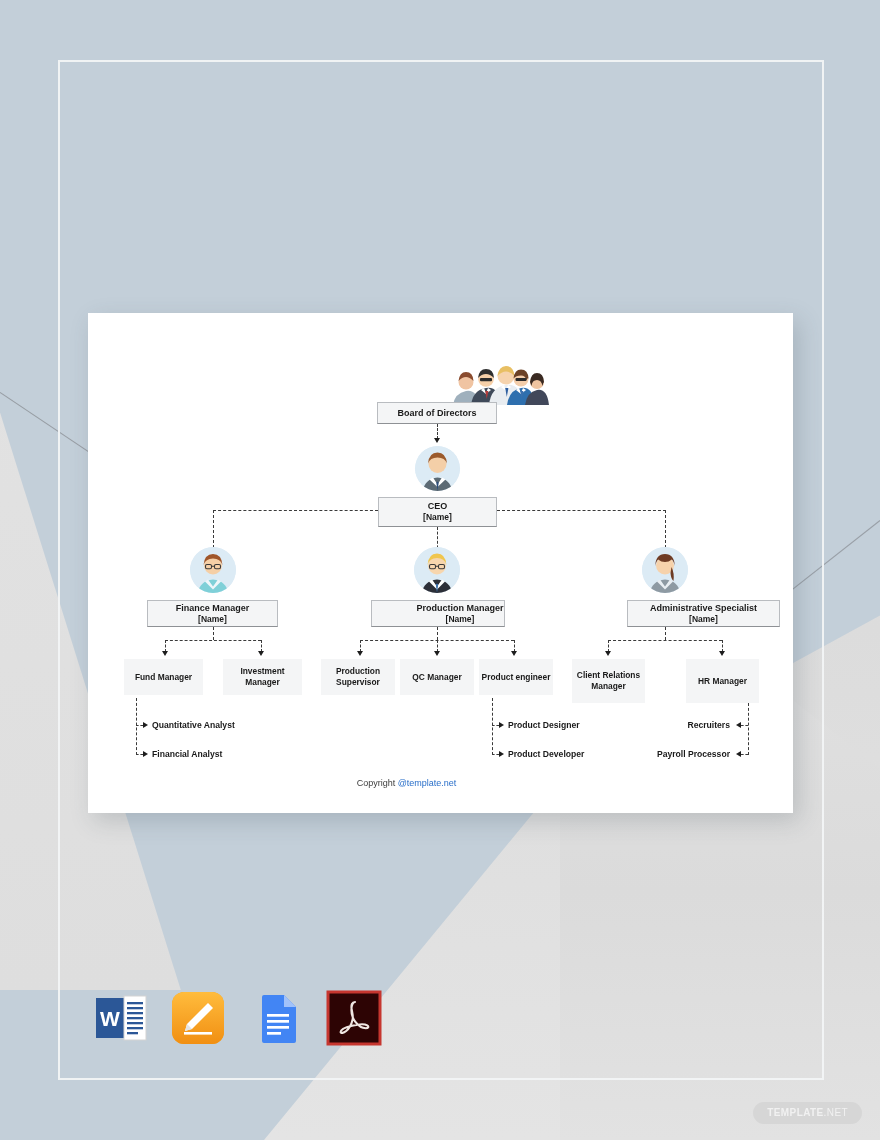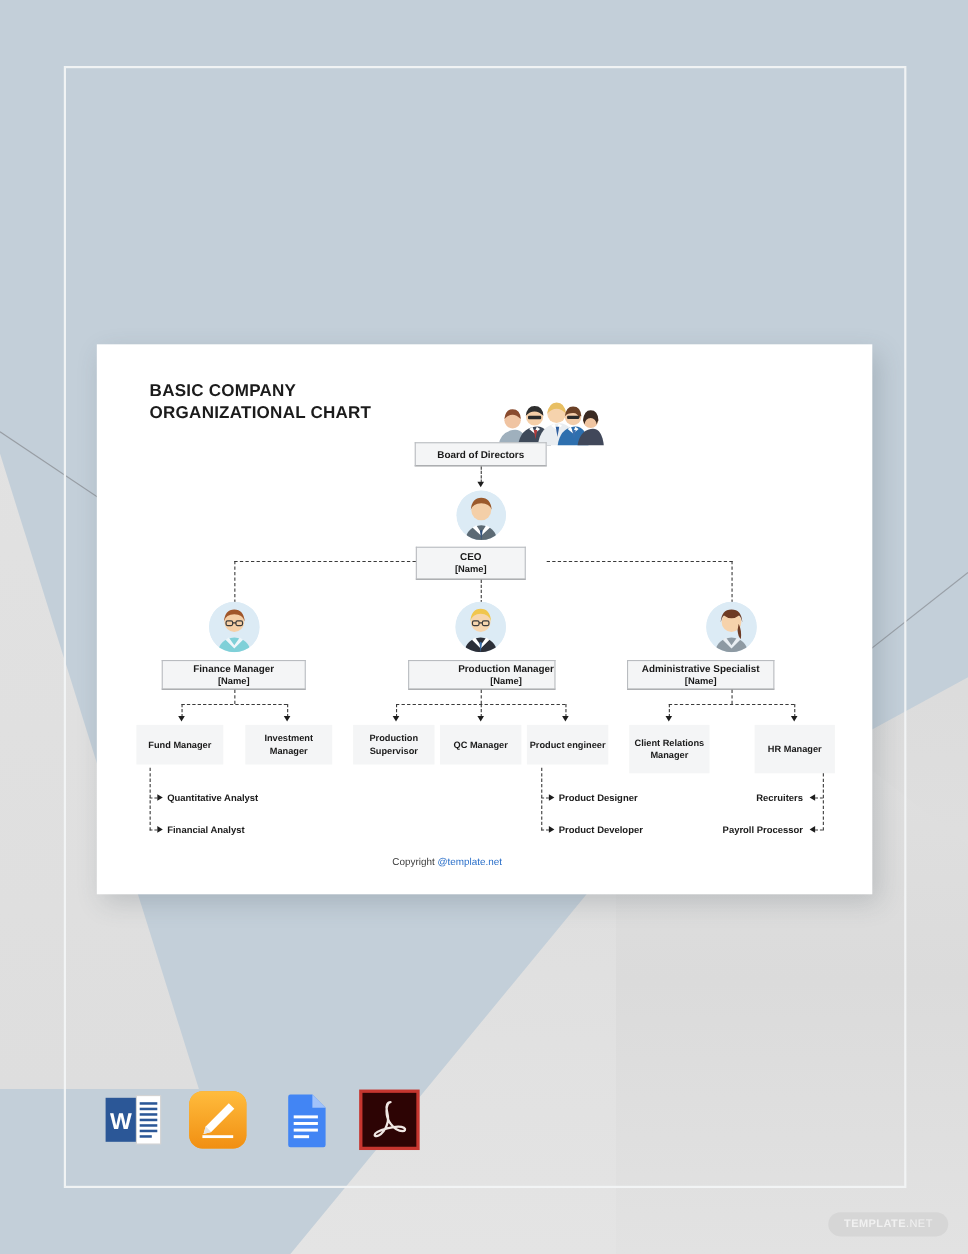--- a/index.html
+++ b/index.html
@@ -232,22 +232,20 @@
   <div id="bg-blue"></div>
   <div id="wedge-left"></div>
   <div id="hairline-left"></div>
   <div id="wedge-right"></div>
   <div id="hairline-right"></div>
 
   <div id="frame"></div>
 
   <div id="doc">
 
-    <div class="doc-title">BASIC COMPANY
-ORGANIZATIONAL CHART</div>
 
     <div id="chart">
 
       <div class="group-photo" style="left:363px; top:52px;">
         <svg width="98" height="40" viewBox="0 0 98 40">
 
           <path d="M2 40 q2-12 13-14 q11-2 13 14z" fill="#9fb0bd"></path>
           <path d="M20 40 q2-15 15-17 q13-2 15 17z" fill="#3f4a5a"></path>
           <path d="M38 40 q2-18 17-20 q15-2 17 20z" fill="#e9edf1"></path>
           <path d="M56 40 q2-15 14-17 q12-2 14 17z" fill="#2e6fae"></path>
@@ -286,21 +284,21 @@
         <svg width="45" height="45" viewBox="0 0 45 45">
           <circle cx="22.5" cy="22.5" r="22.5" fill="#dcebf5"></circle>
           <path d="M8 45 q1.5-12 14.5-13.5 q13 1.5 14.5 13.5z" fill="#5c6a74"></path>
           <path d="M18 31.5 l4.5 7 l4.5-7 l3.5 2 l-8 7.5 l-8-7.5z" fill="#fff"></path>
           <path d="M21.3 36.5 l1.2 8.5 l1.2-8.5 l-1.2-1z" fill="#2f4f7a"></path>
           <circle cx="22.5" cy="18" r="9" fill="#f4cfa8"></circle>
           <path d="M13 17.5 q1-11 9.5-11 q8.5 0 9.5 11 q-2-6 -9.5-6 q-7.5 0-9.5 6z" fill="#9b5a2c"></path>
         </svg>
       </div>
 
-      <div class="node" style="left:290px; top:184px; width:100px; height:30px;">
+      <div class="node" style="left:290px; top:184px; width:119px; height:30px;">
         <span>CEO</span>
         <span class="sub">[Name]</span>
       </div>
 
       <div class="hline" style="left:125px; top:197px; width:165px;"></div>
       <div class="hline" style="left:409px; top:197px; width:169px;"></div>
       <div class="vline" style="left:125px; top:197px; height:43px;"></div>
       <div class="vline" style="left:349px; top:214px; height:26px;"></div>
       <div class="vline" style="left:577px; top:197px; height:43px;"></div>
       <div class="arrow-down" style="left:121.8px; top:239px;"></div>
@@ -346,21 +344,21 @@
       </div>
 
       <div class="node" style="left:59px; top:287px; width:131px; height:27px;">
         <span>Finance Manager</span>
         <span class="sub">[Name]</span>
       </div>
       <div class="node" style="left:283px; top:287px; width:134px; height:27px;padding-left:44px;">
         <span>Production Manager</span>
         <span class="sub">[Name]</span>
       </div>
-      <div class="node" style="left:482px; top:287px; width:134px; height:27px;">
+      <div class="node" style="left:539px; top:287px; width:153px; height:27px;">
         <span>Administrative Specialist</span>
         <span class="sub">[Name]</span>
       </div>
 
       <div class="vline" style="left:125px; top:314px; height:13px;"></div>
       <div class="hline" style="left:77px; top:327px; width:96px;"></div>
       <div class="vline" style="left:77px; top:327px; height:12px;"></div>
       <div class="vline" style="left:173px; top:327px; height:12px;"></div>
       <div class="arrow-down" style="left:73.8px; top:338px;"></div>
       <div class="arrow-down" style="left:169.8px; top:338px;"></div>

